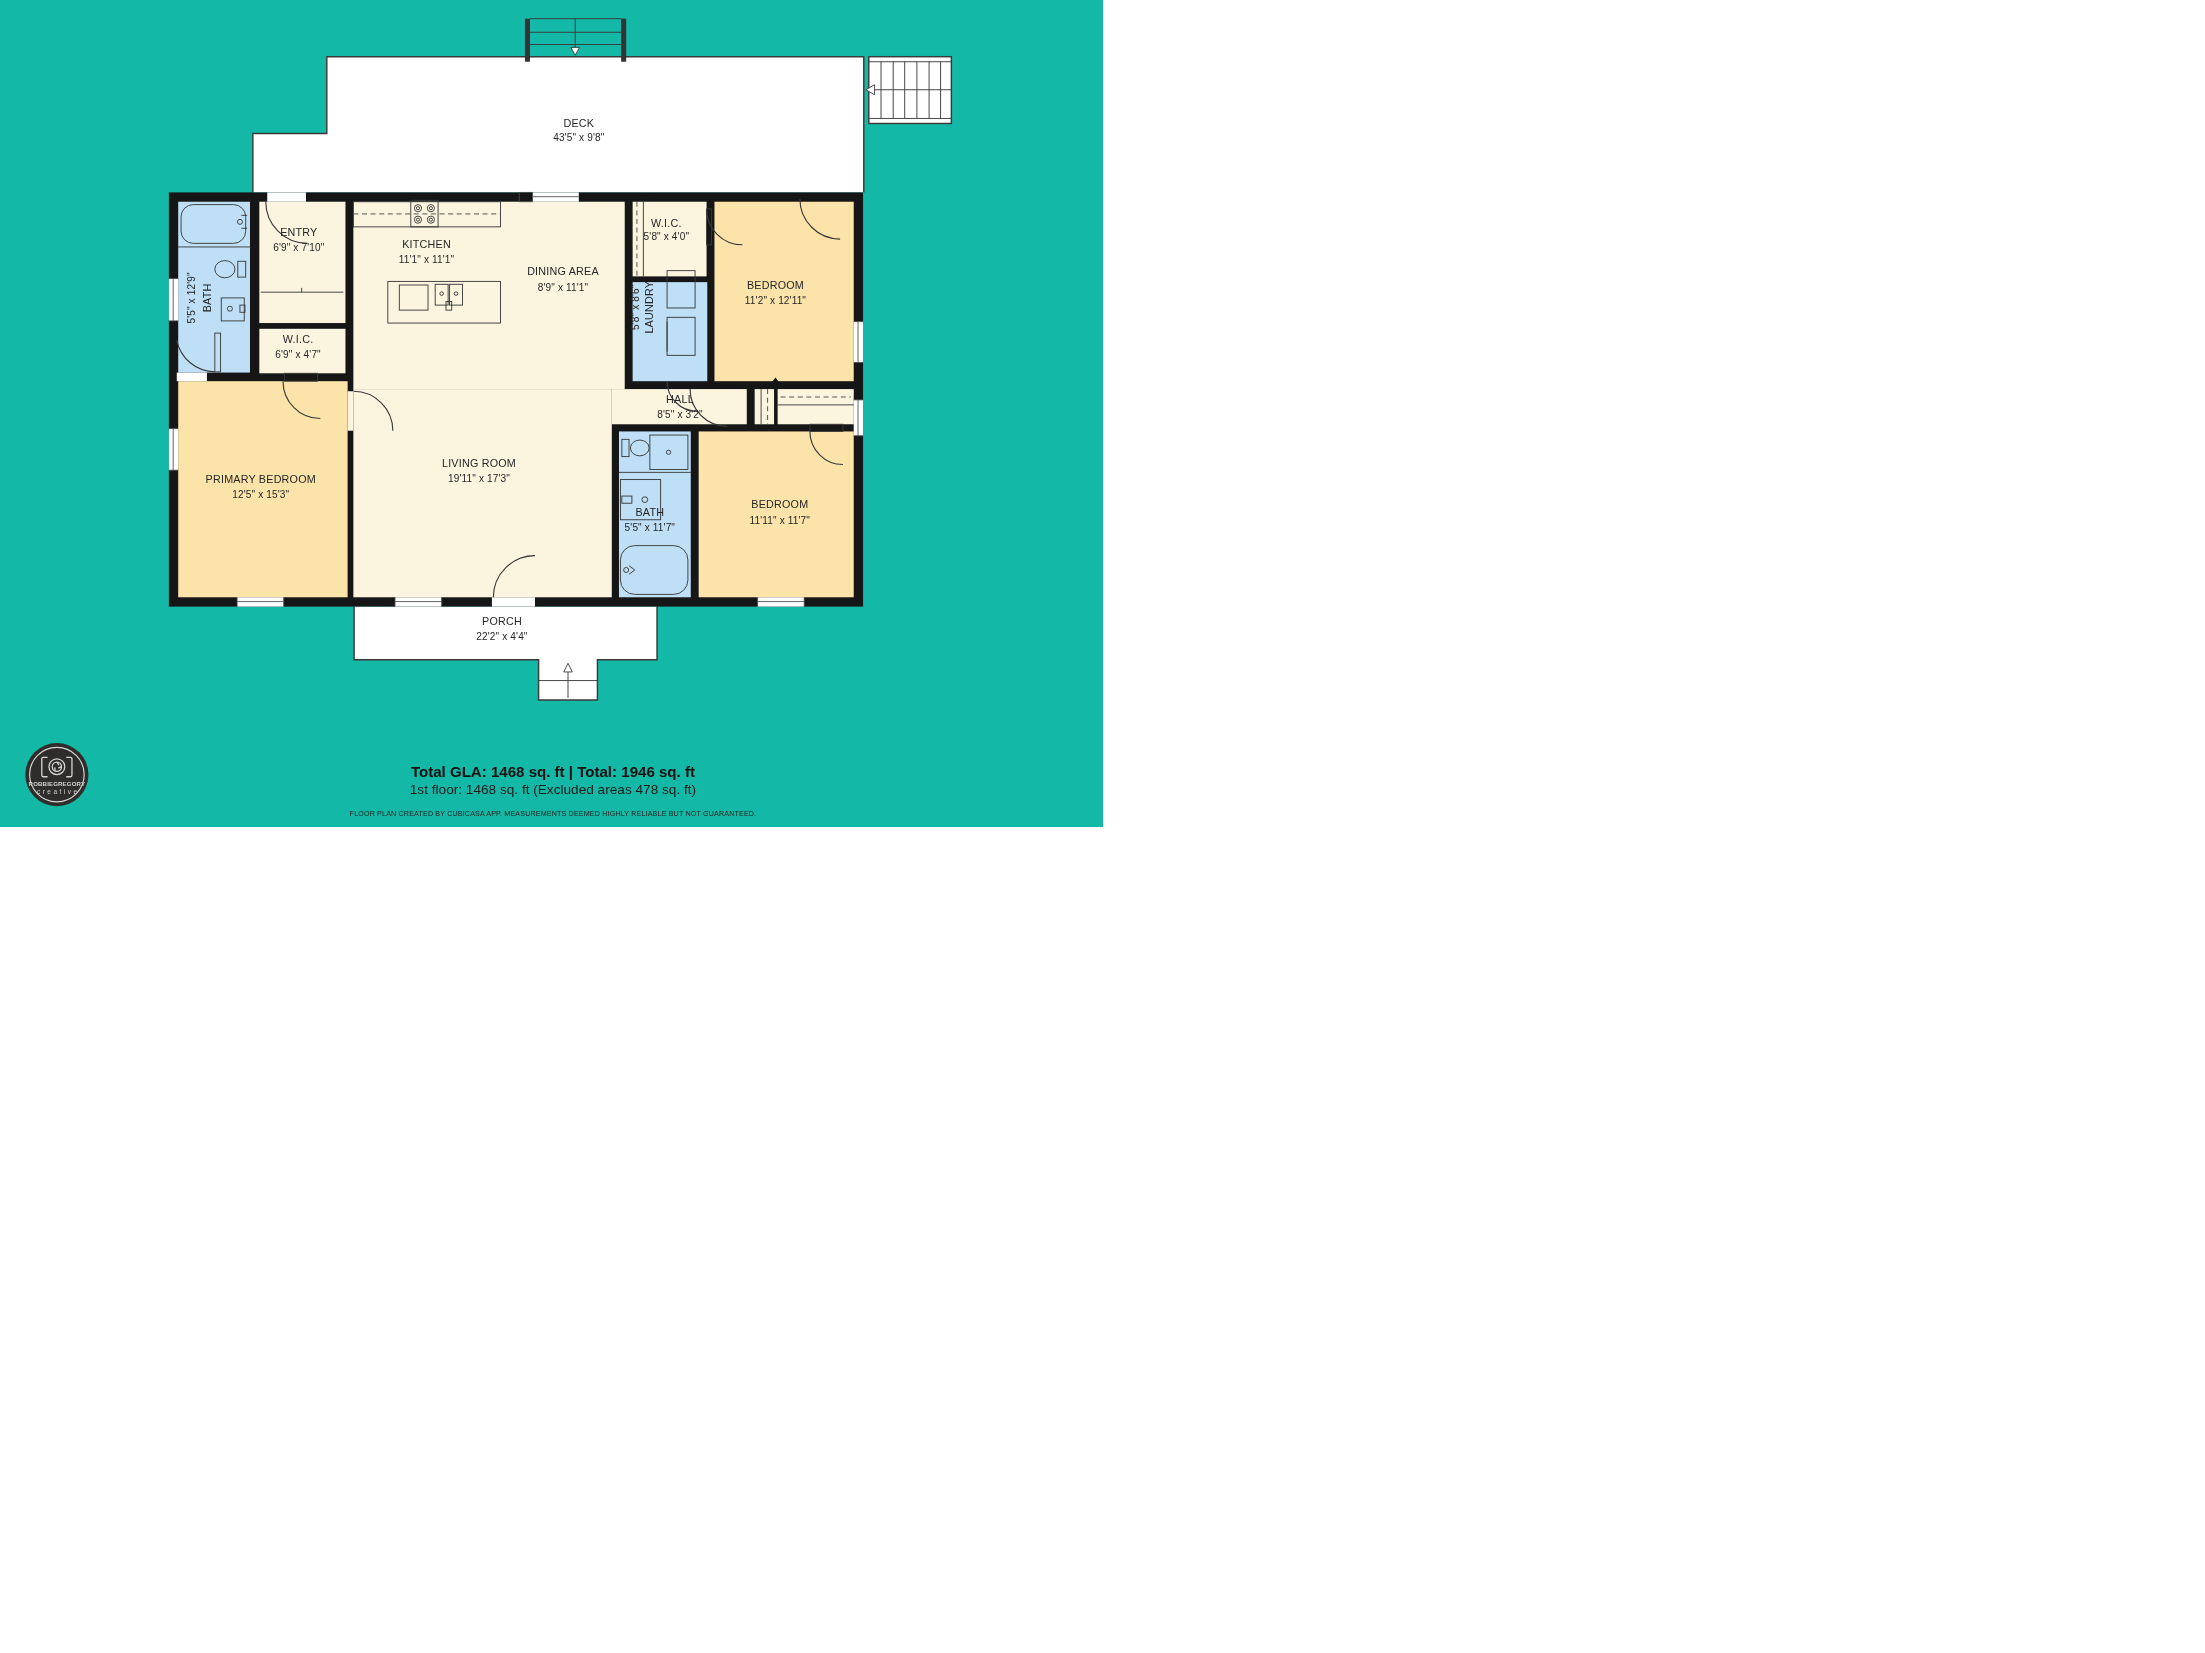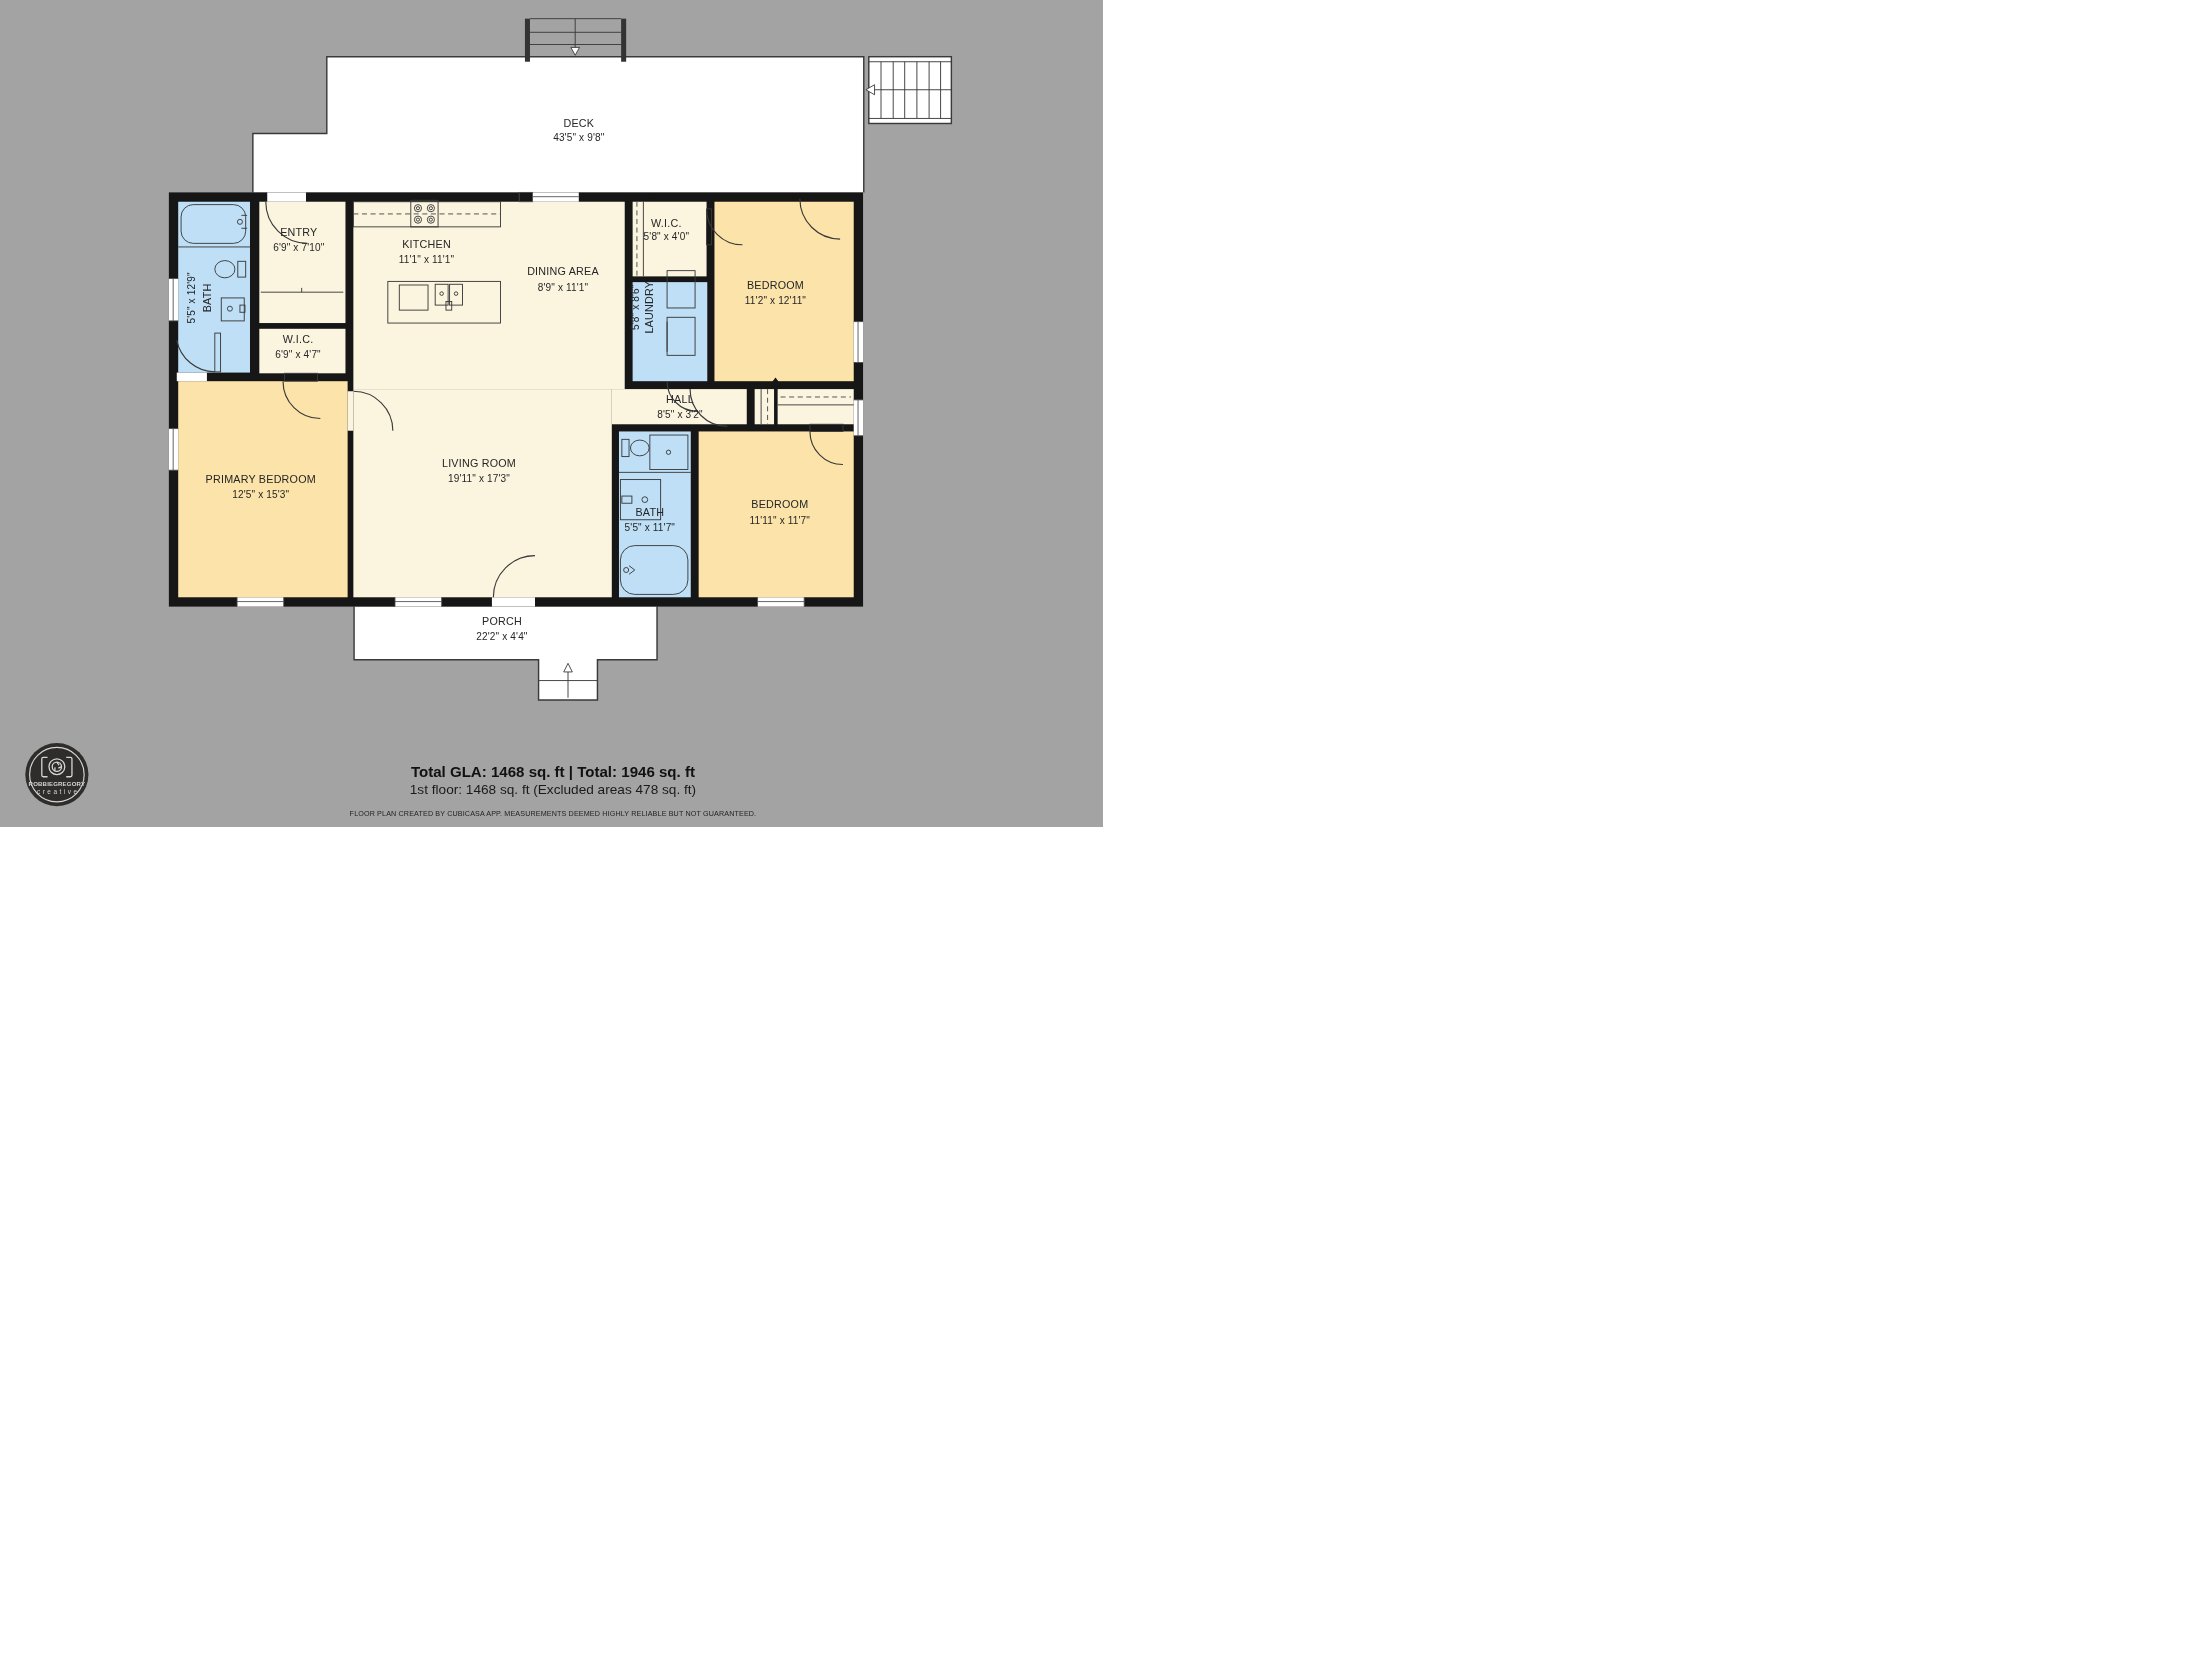--- a/index.html
+++ b/index.html
@@ -1,16 +1,16 @@
 <!DOCTYPE html>
 <html style="font-size:11.5px"><head>
 <meta charset="utf-8">
 <style>
   html,body{margin:0;padding:0;background:#ffffff;}
-  .page{position:relative;width:1103px;height:827px;background:#a3a3a3;overflow:hidden;}
+  .page{position:relative;width:1103px;height:827px;background:#14b8a6;overflow:hidden;}
   svg{display:block;}
   svg text{font-family:"Liberation Sans",sans-serif;fill:#262626;}
   .rname{font-size:15px;letter-spacing:.3px;}
   .rdims{font-size:14px;letter-spacing:.2px;}
   .footer-bold{font-size:21px;font-weight:bold;fill:#111;}
   .footer-reg{font-size:19px;fill:#1a1a1a;}
   .footer-small{font-size:10px;fill:#222;letter-spacing:.2px;}
   .logo-brand{font-size:8.5px;font-weight:bold;fill:#d8d6d2;letter-spacing:.2px;}
   .logo-tag{font-size:9px;fill:#d8d6d2;letter-spacing:3.5px;}
   .thin{stroke:#3a3a3a;stroke-width:1.6;fill:none;}

